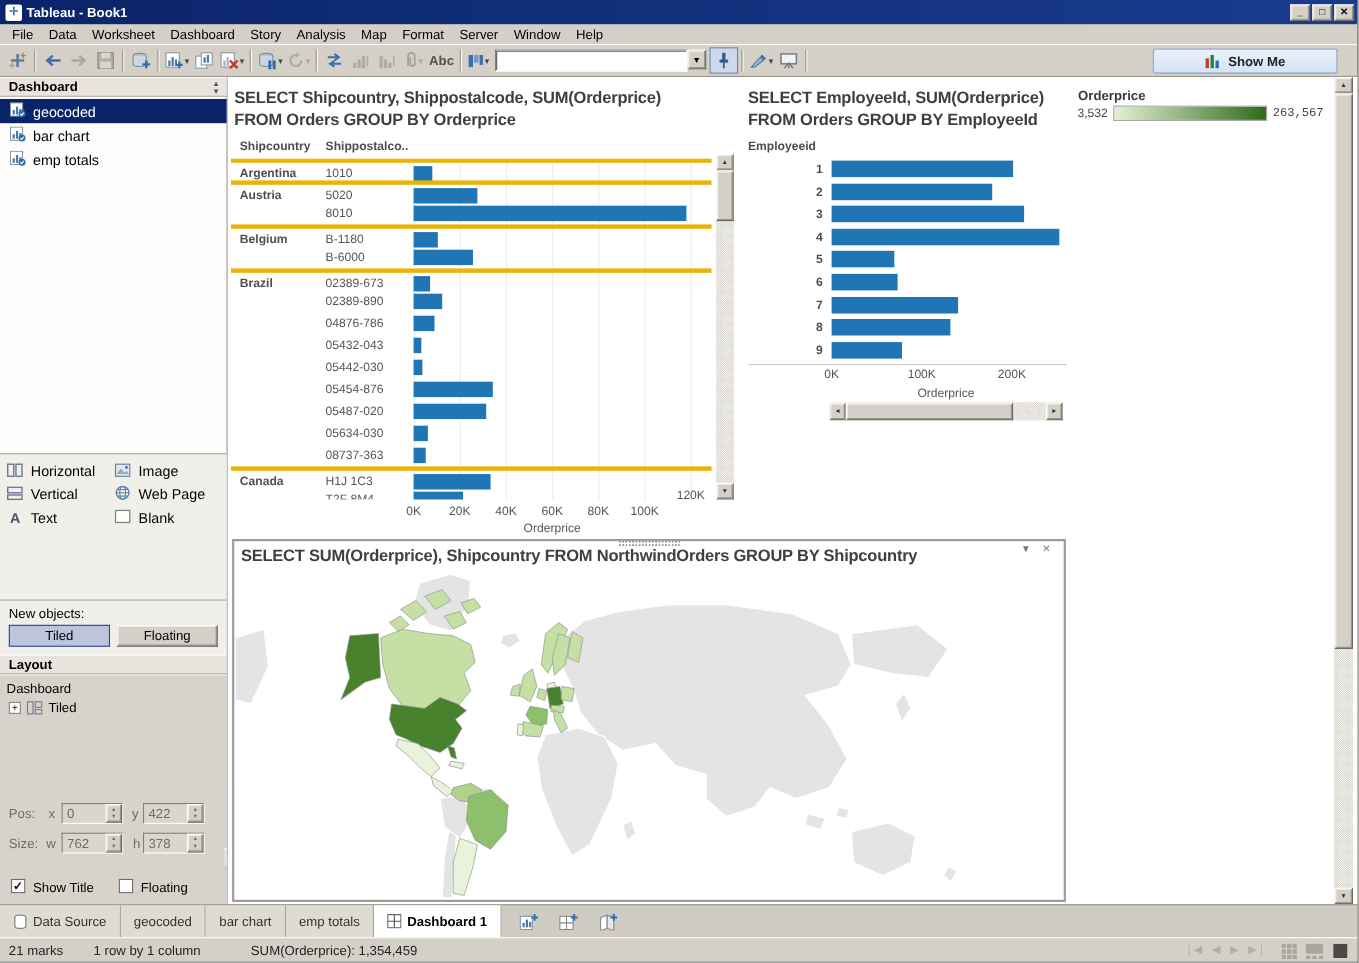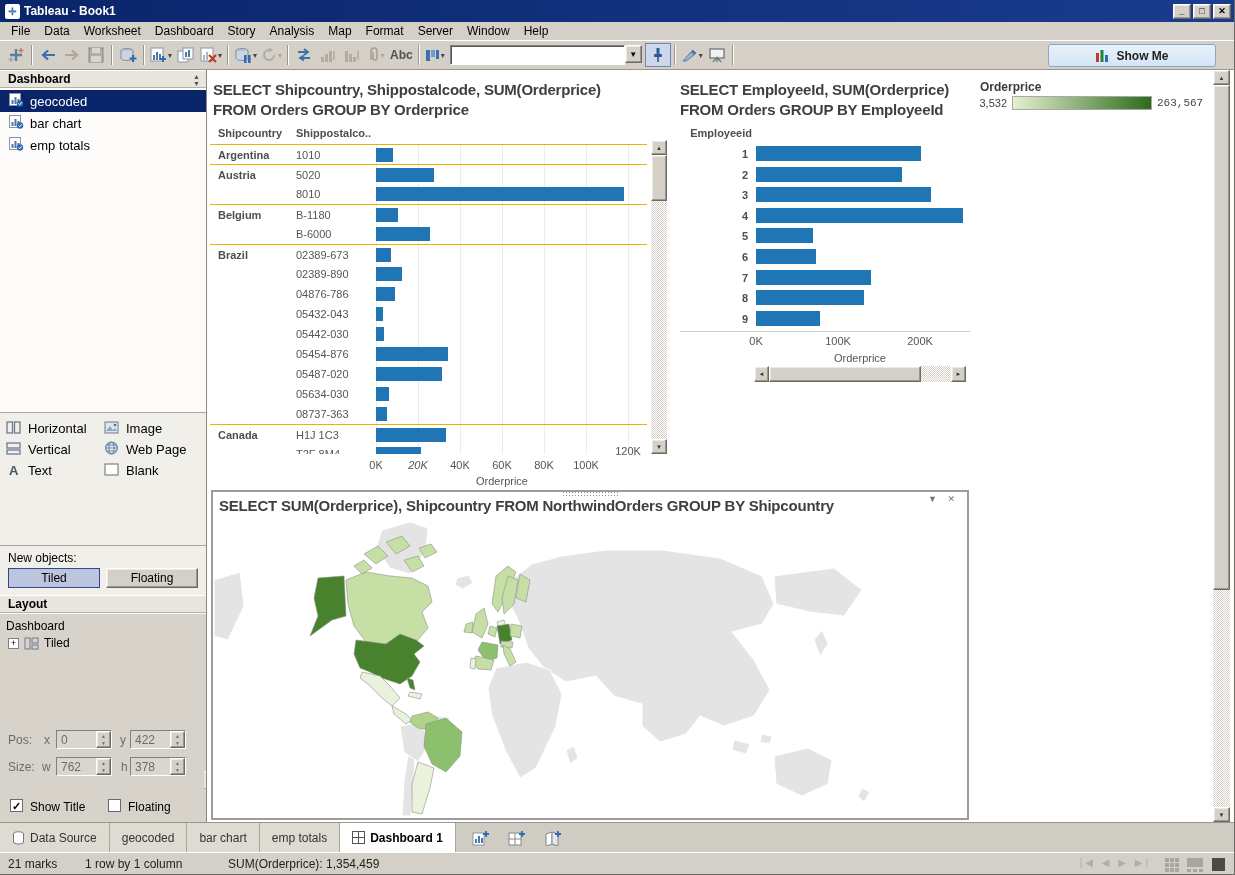--- a/index.html
+++ b/index.html
@@ -95,21 +95,21 @@
   #chart2 { position:absolute; left:473px; top:8px; width:300px; height:312px; }
   .colhdr { position:absolute; font-size:11px; font-weight:bold; color:#4e4e4e; }
   .rowlabel { font-size:11px; color:#555; }
   .bar { position:absolute; top:3px; height:14px; }
   .tick { position:absolute; width:44px; text-align:center; font-size:11px; color:#555; }
   .axis-label { position:absolute; font-size:11px; color:#555; text-align:center; }
   .gridline { position:absolute; width:1px; background:#ececec; }
 
   #c1-rows { position:absolute; left:0; top:66px; width:437px; height:310px; overflow:hidden; }
   .c1-row { position:relative; height:20px; }
-  .c1-row.sep { border-top:1px solid #eab308; }
+  .c1-row.sep { border-top:4px solid #eab308; }
   .c1-country { position:absolute; left:8px; top:4px; width:74px; }
   .c1-postal { position:absolute; left:86px; top:4px; width:74px; }
 
   #c2-rows { position:absolute; left:0; top:66px; width:290px; height:187px; }
   .c2-row { position:absolute; left:0; width:290px; height:20px; }
   .c2-label { position:absolute; left:0; top:4px; width:68px; text-align:right; }
   .c2-row .bar { left:76px; top:2px; height:15px; }
 
   
   .vscroll { position:absolute; width:16px; }
@@ -590,40 +590,40 @@
               <div class="bar" style="left: 166px; width: 70px; background: rgb(32, 118, 180);"></div>
             </div>
             <div class="c1-row">
               <span class="rowlabel c1-country" style="font-weight: bold; color: rgb(78, 78, 78);"></span>
               <span class="rowlabel c1-postal">T2F 8M4</span>
               <div class="bar" style="left: 166px; width: 45px; background: rgb(32, 118, 180);"></div>
             </div>
           </div>
         <div id="c1-ticks">
             <span class="tick" style="left: 144px; top: 381px;">0K</span>
-            <span class="tick" style="left: 186px; top: 381px; font-style: italic;">20K</span>
+            <span class="tick" style="left: 186px; top: 381px;">20K</span>
             <span class="tick" style="left: 228px; top: 381px;">40K</span>
             <span class="tick" style="left: 270px; top: 381px;">60K</span>
             <span class="tick" style="left: 312px; top: 381px;">80K</span>
             <span class="tick" style="left: 354px; top: 381px;">100K</span>
             <span class="tick" style="left: 396px; top: 367px;">120K</span>
           </div>
         <div class="axis-label" style="left:166px; top:397px; width:252px;">Orderprice</div>
         <div class="vscroll" style="left:441px; top:62px; height:314px;">
           <span class="sb-btn btn3d" style="top:0;">▲</span>
           <div class="dither" style="position:absolute; top:15px; bottom:15px; width:16px;"></div>
           <div class="sb-thumb btn3d" style="top:15px; height:46px; width:16px;"></div>
           <span class="sb-btn btn3d" style="bottom:0;">▼</span>
         </div>
       </div>
 
       <div id="chart2">
         <div class="sql-title" style="position:absolute; left:0; top:2px;">SELECT EmployeeId, SUM(Orderprice)</div>
         <div class="sql-title" style="position:absolute; left:0; top:22px;">FROM Orders GROUP BY EmployeeId</div>
-        <span class="colhdr" style="left:0; top:49px; width:72px; text-align:right;">Employeeid</span>
+        <span class="colhdr" style="left:0; top:49px; width:72px; ">Employeeid</span>
         <div id="c2-rows">
             <div class="c2-row" style="top: 0px;">
               <span class="rowlabel c2-label" style="font-weight: bold; color: rgb(78, 78, 78);">1</span>
               <div class="bar" style="width: 165px; background: rgb(32, 118, 180);"></div>
             </div>
             <div class="c2-row" style="top: 21px;">
               <span class="rowlabel c2-label" style="font-weight: bold; color: rgb(78, 78, 78);">2</span>
               <div class="bar" style="width: 146px; background: rgb(32, 118, 180);"></div>
             </div>
             <div class="c2-row" style="top: 41px;">

